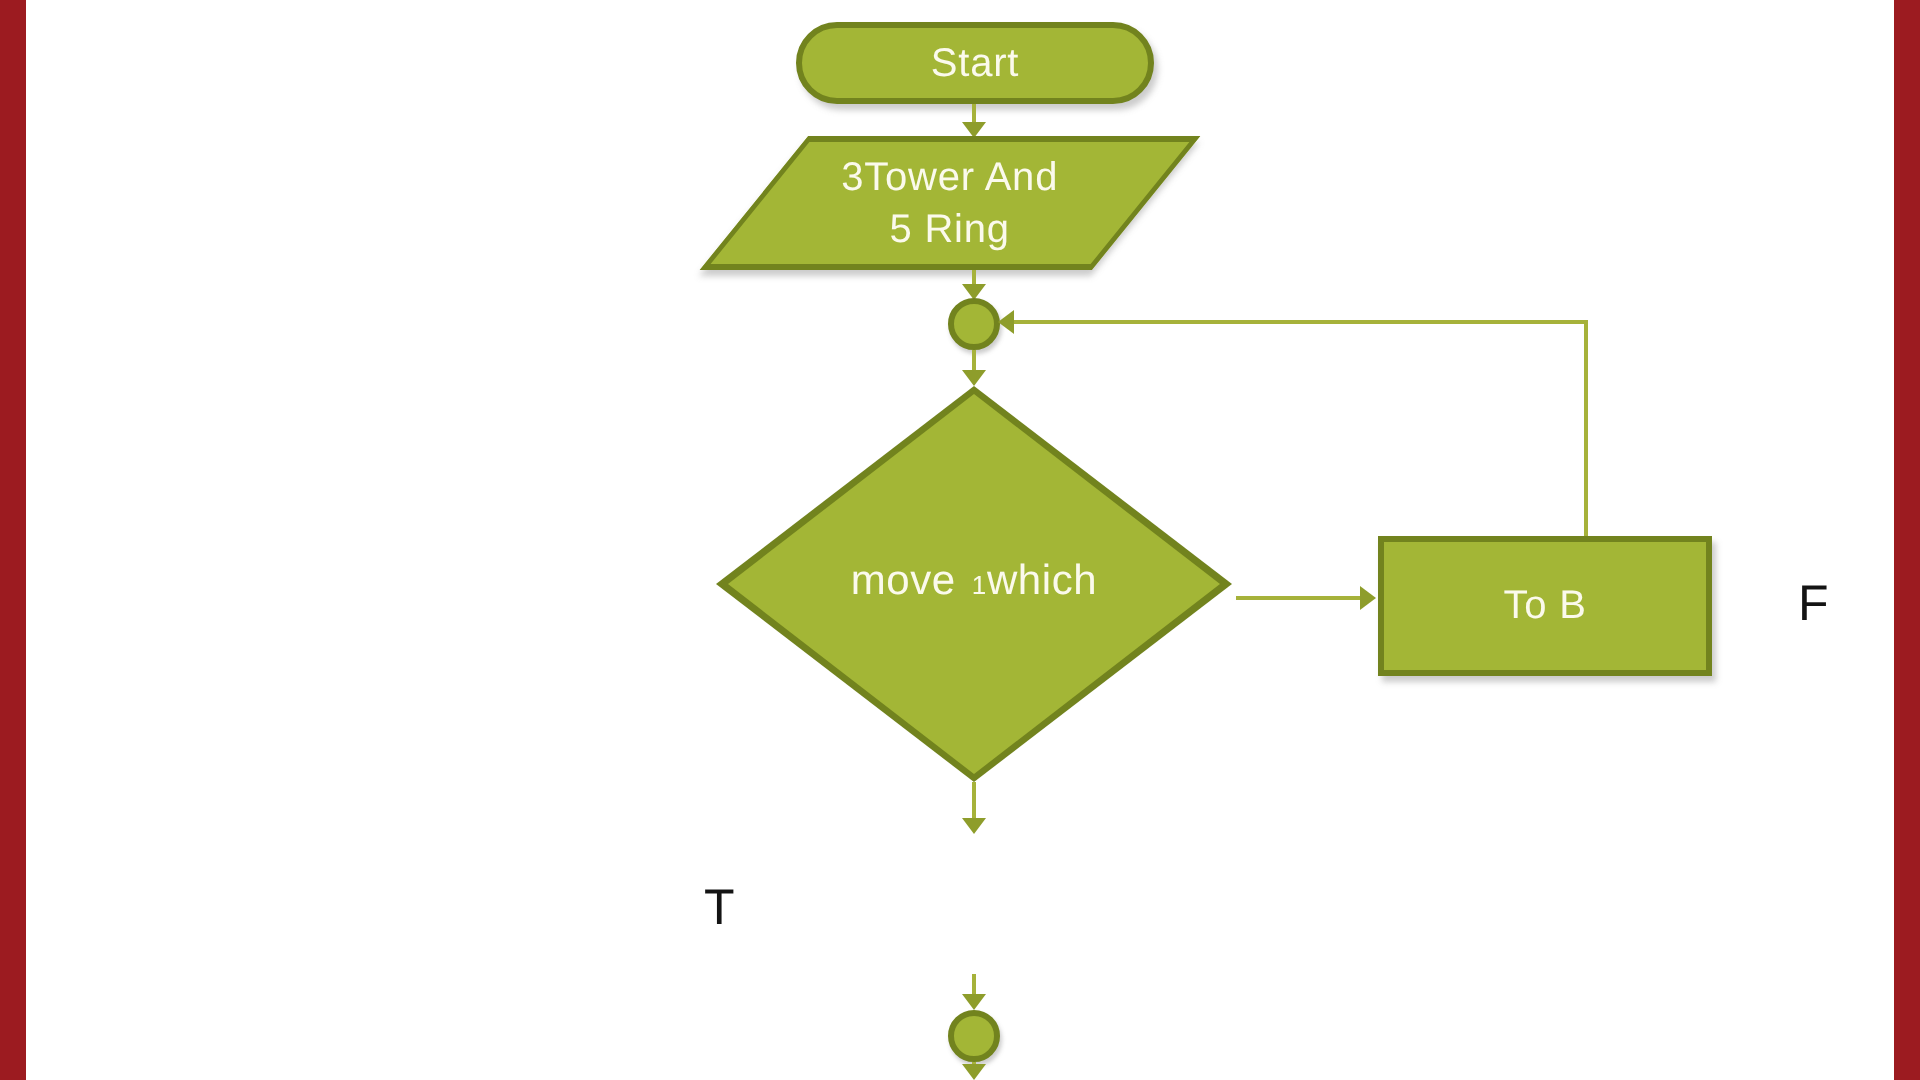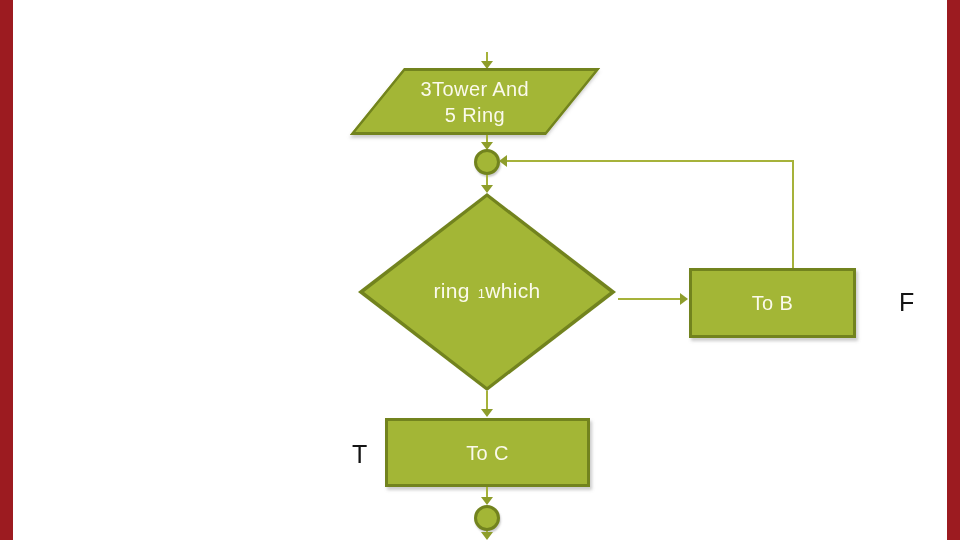--- a/index.html
+++ b/index.html
@@ -91,20 +91,23 @@
   .label-t{left:352px;top:440px;}
 </style>
 </head>
 <body>
 
 <div class="slide">
 
   <div class="bar bar-left"></div>
   <div class="bar bar-right"></div>
 
+  <div class="shape terminator">
+    <span class="shape-label">Start</span>
+  </div>
 
   <div class="line v l-start-input"></div>
   <div class="ah ah-down ah1"></div>
 
   <div class="shape parallelogram">
     <div class="unskew shape-label">
       <div>3Tower And</div>
       <div>5 Ring</div>
     </div>
   </div>
@@ -117,39 +120,36 @@
   <div class="line h l-fb-h"></div>
   <div class="line v l-fb-v"></div>
   <div class="ah ah-left ah-fb"></div>
 
   <div class="line v l-conn-dec"></div>
   <div class="ah ah-down ah3"></div>
 
   <div class="diamond-outer">
     <div class="diamond-inner">
       <div class="diamond-text">
-        <div><span>ring</span><span class="small-num">1</span><span>which</span></div>
+        <div><span>move</span><span class="small-num">1</span><span>which</span></div>
       </div>
     </div>
   </div>
 
   <div class="line h l-dec-tob"></div>
   <div class="ah ah-right ah-tob"></div>
 
   <div class="shape box-to-b">
     <span class="shape-label">To B</span>
   </div>
   <div class="branch-label label-f">F</div>
 
   <div class="line v l-dec-toc"></div>
   <div class="ah ah-down ah4"></div>
 
-  <div class="shape box-to-c">
-    <span class="shape-label">To C</span>
-  </div>
   <div class="branch-label label-t">T</div>
 
   <div class="line v l-toc-conn"></div>
   <div class="ah ah-down ah5"></div>
 
   <div class="connector connector-2"></div>
 
   <div class="line v l-conn-end"></div>
   <div class="ah ah-down ah6"></div>
 

